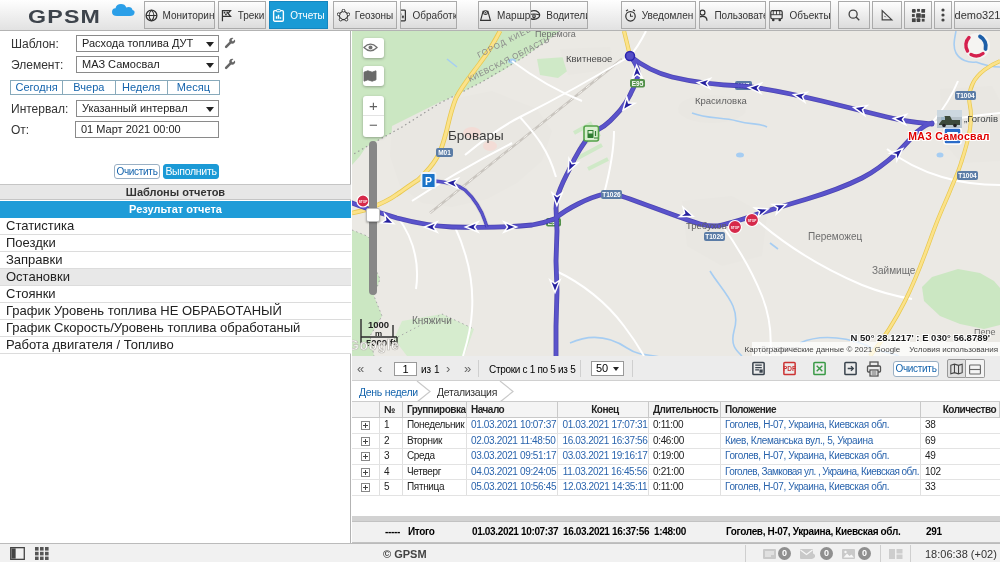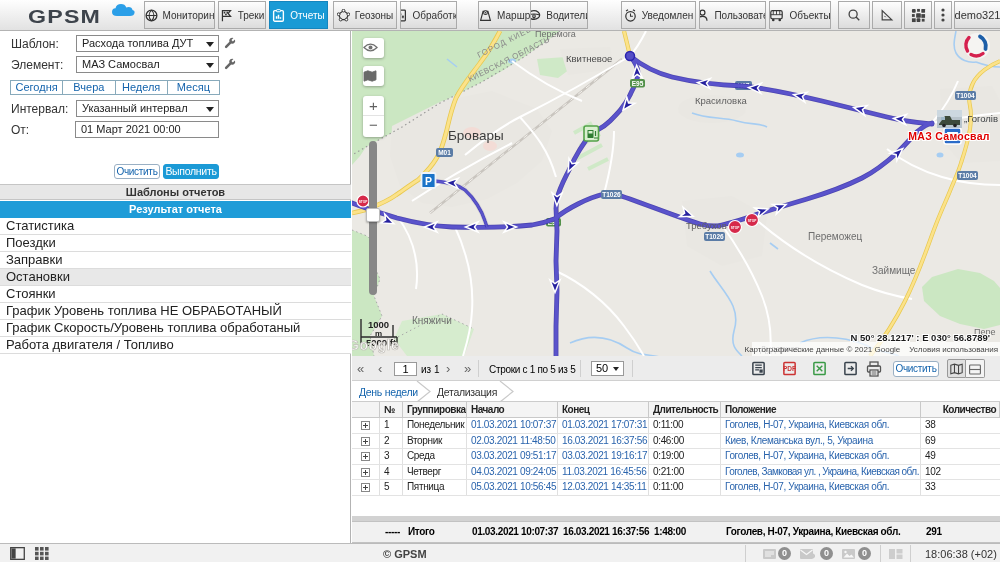--- a/index.html
+++ b/index.html
@@ -39,21 +39,21 @@
 .exp:before { content:""; position:absolute; left:1px; top:3px; width:5px; height:1px; background:#444; }
 .exp:after { content:""; position:absolute; left:3px; top:1px; width:1px; height:5px; background:#444; }
 #totrow span { top:4px; }
 #tabstrip { position:absolute; left:0; top:25px; width:648px; height:21px; background:#fff; border-bottom:1px solid #ccc; }
 
 #rtable { position:absolute; left:0; top:46px; width:648px; font-size:10px; letter-spacing:-0.35px; color:#222; }
 .trh { display:flex; height:16px; background:#f4f4f4; border-bottom:1px solid #c9c9c9; font-weight:bold; letter-spacing:-0.5px; }
 .trr { display:flex; height:15.5px; border-bottom:1px solid #e3e3e3; background:#fff; }
 .td { padding:1px 0 0 4px; white-space:nowrap; overflow:hidden; border-right:1px solid #e0e0e0; }
 .trh .td { border-right:1px solid #c9c9c9; padding-top:2px; }
-.c0{width:28px;} .c1{width:23px;} .c2{width:64px;} .c3{width:91px;} .c4{width:91px;} .c5{width:72px;} .c6{width:200px;} .c7{width:79px; border-right:none;}
+.c0{width:28px;} .c1{width:23px;} .c2{width:64px;} .c3{width:91px;} .c4{width:91px;text-align:center;} .c5{width:72px;} .c6{width:200px;} .c7{width:79px; border-right:none;}
 .blue { color:#2a64ad; }
 #totrow { position:absolute; left:0; top:165px; width:648px; height:22px; background:#f1f1f1; border-top:1px solid #c2c2c2; border-bottom:1px solid #c2c2c2; font-weight:bold; font-size:10px; letter-spacing:-0.35px; }
 
 #footer { position:absolute; left:0; top:543px; width:1000px; height:19px; background:#f1f1f1; border-top:1px solid #bbb; font-size:11px; color:#333; }
 .badge0 { position:absolute; top:3px; width:13px; height:13px; border-radius:50%; background:#8f8f8f; color:#fff; font-size:9px; font-weight:bold; text-align:center; line-height:13px; }
 </style>
 </head>
 <body>
 <div id="app">
   <div id="nav">

